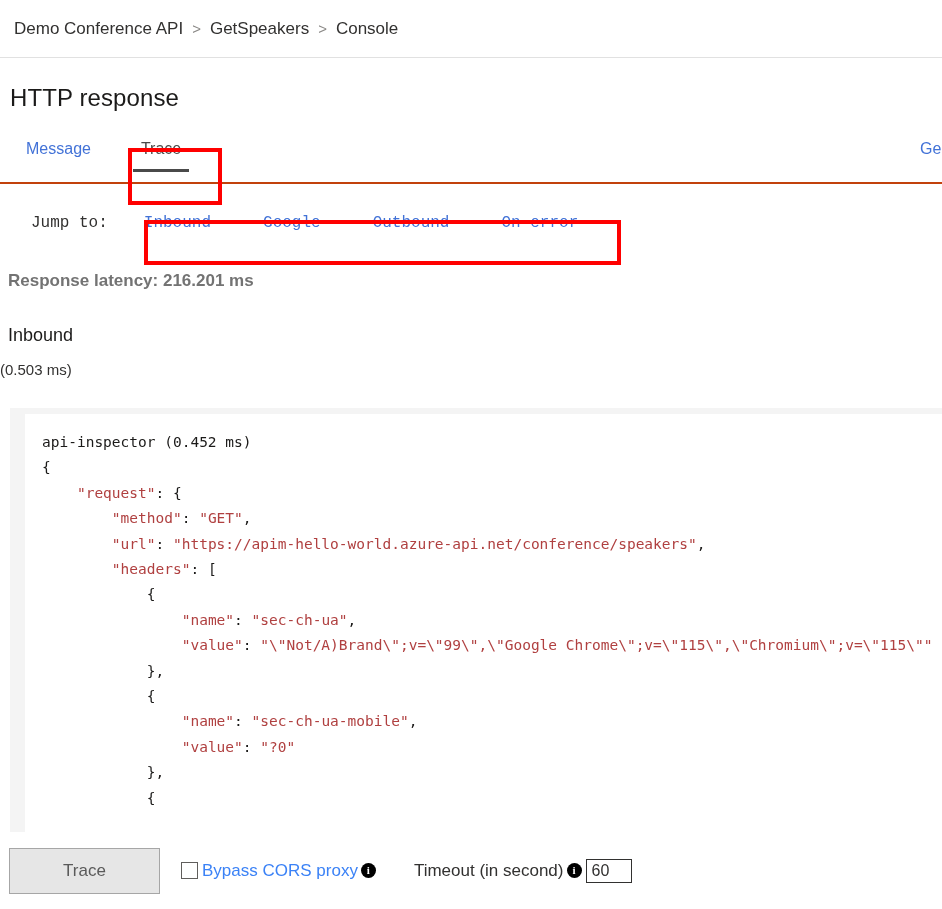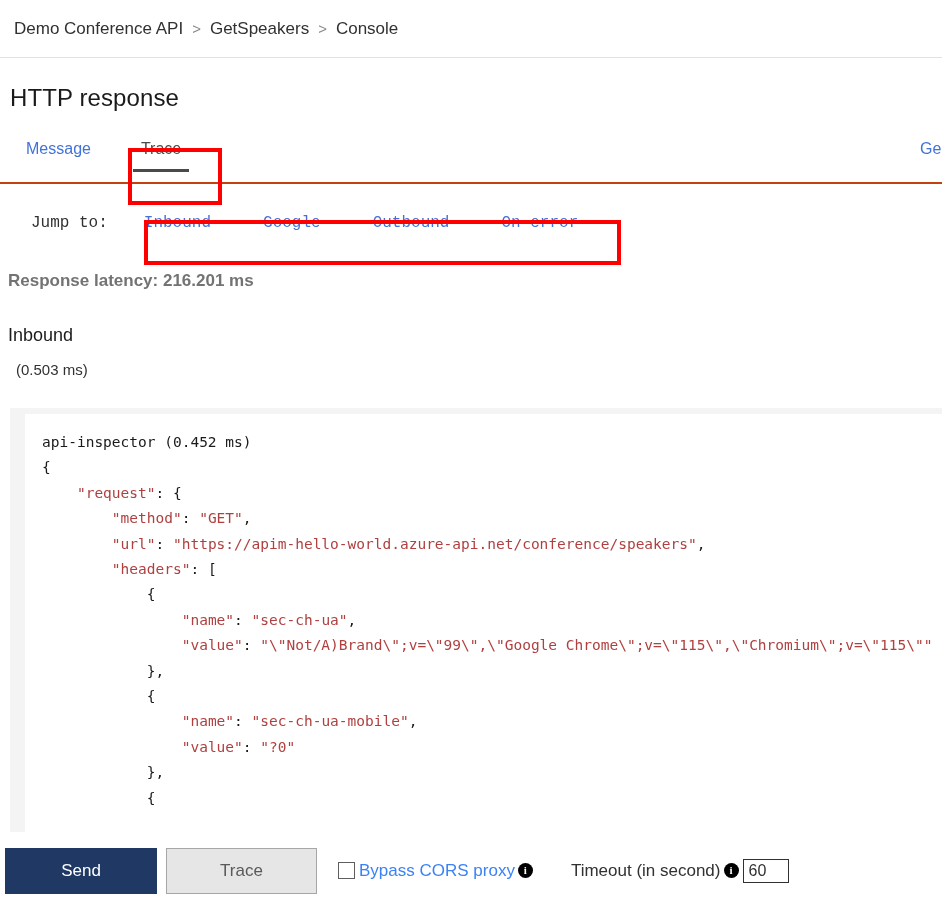--- a/index.html
+++ b/index.html
@@ -140,21 +140,21 @@
   }
   .section-name {
     font-size: 18px;
     color: #1b1a19;
     padding-left: 8px;
     margin-top: 34px;
   }
   .section-time {
     font-size: 15px;
     color: #323130;
-    padding-left: 16px;
+    padding-left: 0;
     margin-top: 15px;
   }
 
   
   .code-outer {
     position: absolute;
     left: 10px;
     top: 408px;
     right: -14px;
     height: 424px;
@@ -322,21 +322,20 @@
                 <span class="s">"value"</span>: <span class="s">"?0"</span>
             },
             {</pre>
   </div>
 </div>
 
 <div class="annot" id="annot-trace-tab"></div>
 <div class="annot" id="annot-jumpto"></div>
 
 <div class="toolbar">
-  <button class="btn-send">Send</button>
   <button class="btn-trace">Trace</button>
 
   <div class="cors-group">
     <span class="checkbox" id="cors-checkbox"></span>
     <span class="cors-label">Bypass CORS proxy</span>
     <span class="info-icon">i</span>
   </div>
 
   <div class="timeout-group">
     <span class="timeout-label">Timeout (in second)</span>

